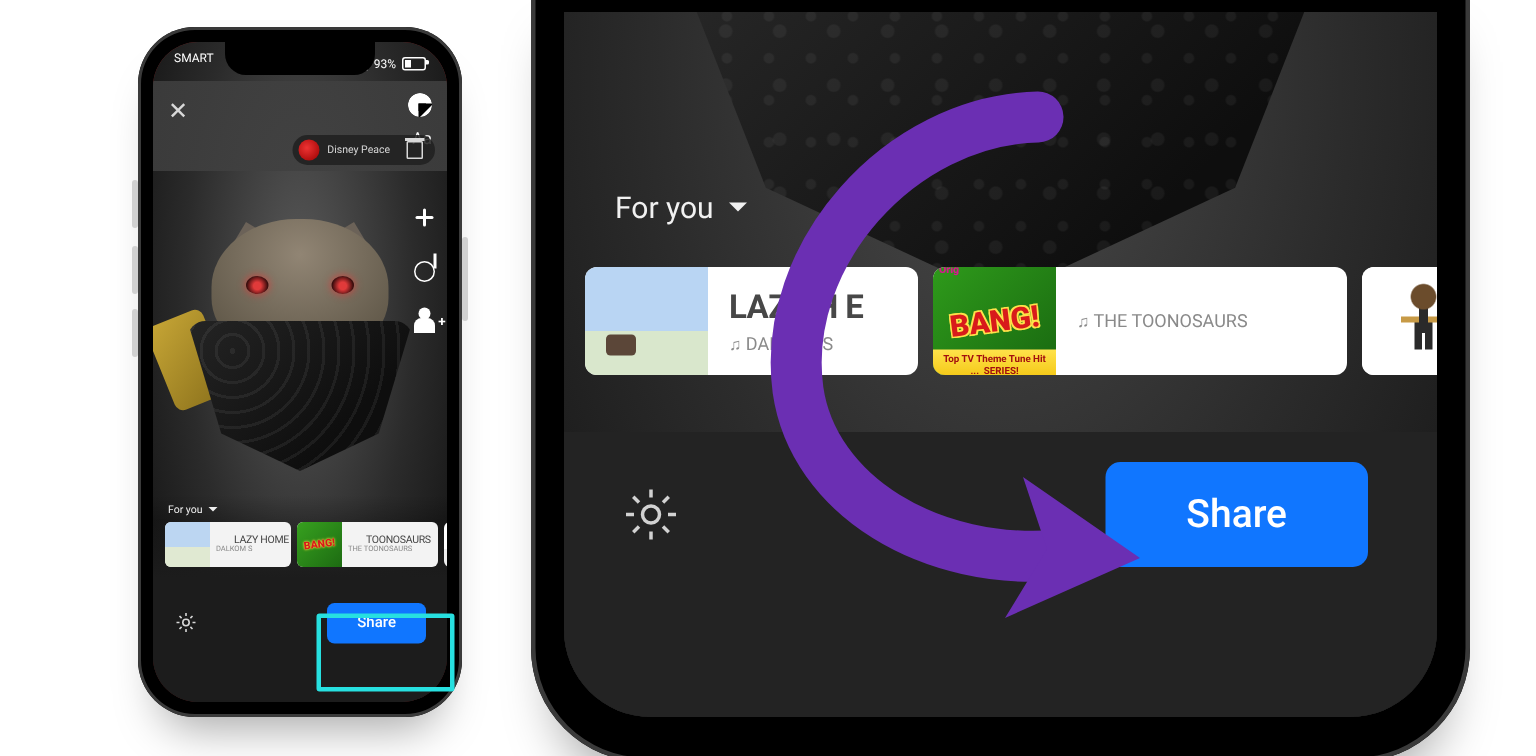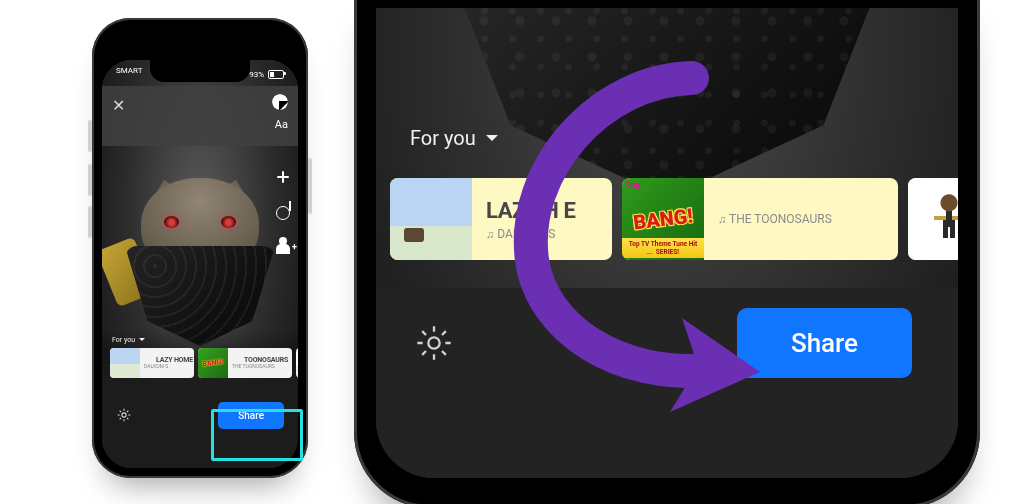--- a/index.html
+++ b/index.html
@@ -35,21 +35,20 @@
   }
   .phone::before { left: -4px; top: 102px; width: 4px; height: 32px; box-shadow: 0 44px 0 #d0d0d0, 0 86px 0 #d0d0d0; }
   .phone::after  { right: -4px; top: 140px; width: 4px; height: 56px; }
 
   .phone-screen {
     position: absolute;
     inset: 10px;
     background: #7f1d1d;
     border-radius: 30px;
     overflow: hidden;
-    margin-top: 32px;
   }
   .notch {
     position: absolute;
     top: 0; left: 50%;
     transform: translateX(-50%);
     width: 100px; height: 22px;
     background: #000;
     border-radius: 0 0 14px 14px;
     z-index: 20;
   }
@@ -308,21 +307,21 @@
     overflow: hidden;
   }
   .song-card-sm .art {
     width: 30px; height: 30px; flex: none;
   }
   .song-card-sm .meta {
     padding: 0 4px;
     display: flex; flex-direction: column;
     line-height: 1;
   }
-  .song-card-sm .t { font-size: 7px; font-weight: 700; color:#444; letter-spacing:-.2px; white-space:nowrap;padding-left:12px; }
+  .song-card-sm .t { font-size: 7px; font-weight: 400; color:#444; letter-spacing:-.2px; white-space:nowrap;padding-left:12px; }
   .song-card-sm .a { font-size: 5px; color:#888; white-space:nowrap; }
 
   .art-1{background:linear-gradient(to bottom,#bcd6f2 55%,#e0e9d2 55%);} 
   .art-2{background:
     linear-gradient(135deg,#37a11f,#1d6b12);
     position:relative;}
   .art-2::after{content:"BANG!";position:absolute;inset:0;display:flex;align-items:center;justify-content:center;
     font-size:7px;font-weight:900;color:#d81b1b;transform:rotate(-7deg);
     text-shadow:0 0 2px #ffdf40,0 0 1px #ffdf40;}
   .art-3{background:linear-gradient(to bottom,#fff 60%,#eee 60%);} 
@@ -411,22 +410,22 @@
 
   .song-row-lg {
     position: absolute;
     left: 14px; right: 0; top: 170px;
     height: 82px;
     display: flex; gap: 10px;
     z-index: 5;
   }
   .song-card-lg {
     flex: none;
-    height: 82px;
-    background: #fef9c3;
+    height: 72px;
+    background: #ffffff;
     border-radius: 8px;
     display: flex; align-items: center;
     overflow: hidden;
   }
   .song-card-lg .art { width:82px; height:82px; flex:none; position:relative; }
   .song-card-lg .meta { padding: 0 14px; display:flex; flex-direction:column; gap:4px; }
   .song-card-lg .t { font-size: 22px; font-weight: 700; color:#474747; letter-spacing:-.4px; white-space:nowrap; }
   .song-card-lg .a { font-size: 12px; color:#8a8a8a; white-space:nowrap; }
   .note { font-size: 11px; }
 
@@ -537,20 +536,27 @@
     </div>
 
     <div class="overlay-top">
       <div class="close-x">✕</div>
       <div class="right-col">
         <div class="sticker-icon"></div>
         <div>Aa</div>
       </div>
     </div>
 
+    <div class="pill-bar">
+      <div class="pill">
+        <div class="thumb"></div>
+        <span>Disney Peace</span>
+        <div class="trash"></div>
+      </div>
+    </div>
 
     <div class="right-icons">
       <div class="r-icon sparkle"></div>
       <div class="r-icon">
           <div class="music-icon"></div>
         </div>
       <div class="r-icon">
           <div class="people-icon"></div>
         </div>
     </div>

